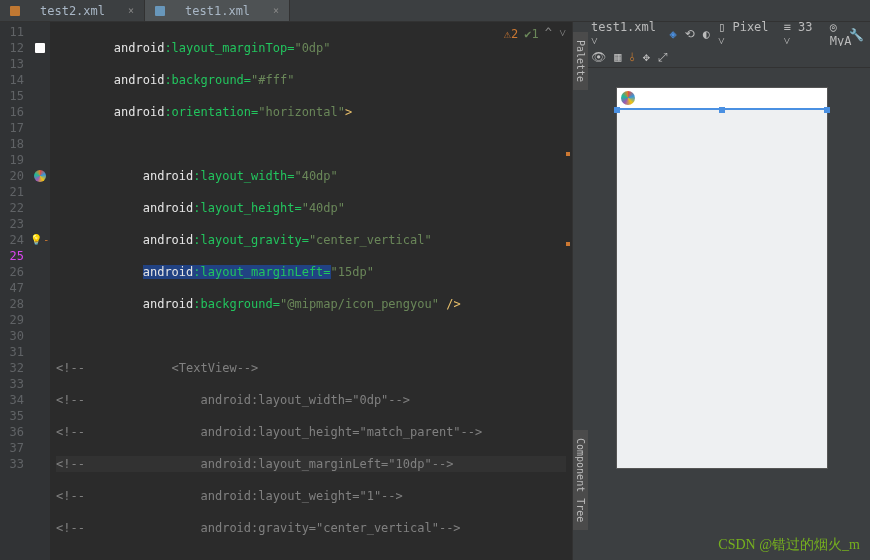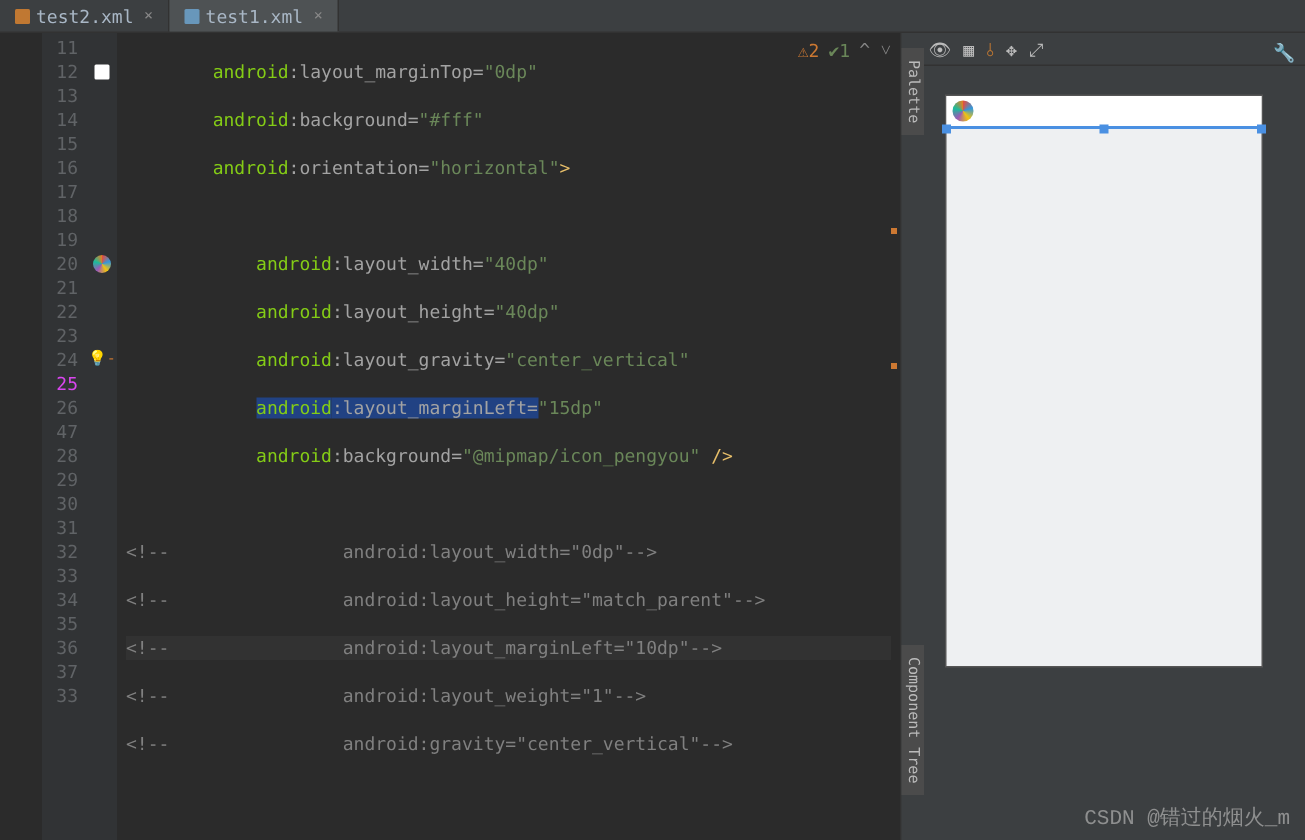--- a/index.html
+++ b/index.html
@@ -1,45 +1,45 @@
 <!DOCTYPE html>
 <html><head>
 <meta charset="utf-8">
 <style>
 * { margin:0; padding:0; box-sizing:border-box; font-family: Consolas, Monaco, monospace; font-size:12px; }
 body { background:#2b2b2b; color:#a9b7c6; width:870px; height:560px; overflow:hidden; position:relative; }
 .tab-bar { background:#3c3f41; height:22px; display:flex; border-bottom:1px solid #323232; }
-.tab { padding:3px 10px; display:flex; align-items:center; gap:4px; border-right:1px solid #323232; cursor:pointer; }
+.tab { padding:3px 10px; display:flex; align-items:center; gap:20px; border-right:1px solid #323232; cursor:pointer; }
 .tab.active { background:#4e5254; }
 .xml-badge { width:10px; height:10px; background:#c07832; border-radius:1px; }
 .xml-badge.blue { background:#6897bb; }
 .close-x { color:#888; font-size:10px; margin-left:3px; }
-.main { display:flex; height:calc(100% - 22px);padding-left:28px; }
+.main { display:flex; height:calc(100% - 22px); }
 .editor-panel { flex:0 0 573px; display:flex; background:#2b2b2b; border-right:1px solid #323232; position:relative; }
 .gutter { background:#313335; width:30px; text-align:right; padding-right:6px; color:#606366; line-height:16px; padding-top:2px; }
 .gutter .cur { color:#d946ef; }
 .gutter-icons { background:#313335; width:20px; padding-top:2px; line-height:16px; position:relative; }
 .gutter-icons .sq { width:10px; height:10px; margin:3px auto; background:#fff; border-radius:1px; }
 .gutter-icons .bulb { color:#cc7832; font-size:10px; text-align:center; }
 .gutter-icons .wheel { width:12px; height:12px; margin:2px auto; background:conic-gradient(#e74c3c,#3498db,#f1c40f,#9b59b6,#1abc9c,#e67e22); border-radius:50%; }
 .code { flex:1; padding:2px 6px; line-height:16px; white-space:pre; overflow:hidden; }
-.ns{color:#84cc16}.attr{color:#a3a3a3}.val{color:#6a8759}.tag{color:#e8bf6a}.cmt{color:#808080}.hl{background:#214283}
+.ns{color:#e5e5e5}.attr{color:#22c55e}.val{color:#6a8759}.tag{color:#e8bf6a}.cmt{color:#808080}.hl{background:#214283}
 .status-right { position:absolute; top:4px; right:6px; display:flex; gap:6px; align-items:center; font-size:11px; }
 .status-right .warn{color:#cc7832}.status-right .ok{color:#6a8759}
 .right-panel { flex:1; background:#3c3f41; position:relative; display:flex; flex-direction:column; }
 .palette-tab { position:absolute; left:0; top:10px; writing-mode:vertical-rl; background:#4b4b4b; padding:8px 2px; font-size:10px; color:#bbb; cursor:pointer; }
 .comp-tree-tab { position:absolute; left:0; bottom:30px; writing-mode:vertical-rl; background:#4b4b4b; padding:8px 2px; font-size:10px; color:#bbb; cursor:pointer; }
 .toolbar { height:24px; background:#3c3f41; display:flex; align-items:center; gap:8px; padding:0 8px 0 18px; color:#bbb; font-size:11px; }
 .toolbar2 { height:22px; background:#3c3f41; display:flex; align-items:center; gap:8px; padding:0 8px 0 18px; color:#bbb; border-bottom:1px solid #323232;}
 .preview-area { flex:1; background:#3c3f41; display:flex; align-items:flex-start; justify-content:center; padding:20px 12px; }
 .device { width:210px; height:380px; background:#eef0f2; box-shadow:0 0 0 1px #555; position:relative; }
 .bar { height:22px; background:#fff; display:flex; align-items:center; padding:0 4px; border-bottom:2px solid #4a90e2; }
 .bar .wheel-sm{width:14px;height:14px;background:conic-gradient(#e74c3c,#3498db,#f1c40f,#9b59b6,#1abc9c,#e67e22);border-radius:50%}
 .sel-handle{position:absolute;width:6px;height:6px;background:#4a90e2;top:19px}
-.watermark { position:absolute; bottom:6px; right:10px; color:#a3a3a3; font-size:14px; font-family:Liberation Mono, monospace; opacity:.8; }
+.watermark { position:absolute; bottom:6px; right:10px; color:#84cc16; font-size:14px; font-family:Liberation Serif, serif; opacity:.8; }
 .wrench { position:absolute; top:6px; right:6px; color:#888; font-size:12px; cursor:pointer; }
 .scroll-marker{position:absolute;right:2px;width:4px;background:#cc7832;height:4px}
 </style>
 </head>
 <body>
 
 <div class="tab-bar">
   <div class="tab">
       <span class="xml-badge"></span>
       <span>test2.xml</span>
@@ -96,20 +96,21 @@
 <div>        <span class="ns">android</span><span class="attr">:layout_marginTop=</span><span class="val">"0dp"</span></div>
 <div>        <span class="ns">android</span><span class="attr">:background=</span><span class="val">"#fff"</span></div>
 <div>        <span class="ns">android</span><span class="attr">:orientation=</span><span class="val">"horizontal"</span><span class="tag">&gt;</span></div>
 <div> </div>
 <div>            <span class="ns">android</span><span class="attr">:layout_width=</span><span class="val">"40dp"</span></div>
 <div>            <span class="ns">android</span><span class="attr">:layout_height=</span><span class="val">"40dp"</span></div>
 <div>            <span class="ns">android</span><span class="attr">:layout_gravity=</span><span class="val">"center_vertical"</span></div>
 <div>            <span class="ns hl">android</span><span class="attr hl">:layout_marginLeft=</span><span class="val">"15dp"</span></div>
 <div>            <span class="ns">android</span><span class="attr">:background=</span><span class="val">"@mipmap/icon_pengyou"</span><span class="tag"> /&gt;</span></div>
 <div> </div>
+<div><span class="cmt">&lt;!--</span>            <span class="cmt">&lt;TextView--&gt;</span></div>
 <div><span class="cmt">&lt;!--</span>                <span class="cmt">android:layout_width="0dp"--&gt;</span></div>
 <div><span class="cmt">&lt;!--</span>                <span class="cmt">android:layout_height="match_parent"--&gt;</span></div>
 <div style="background:#323232"><span class="cmt">&lt;!--</span>                <span class="cmt">android:layout_marginLeft="10dp"--&gt;</span></div>
 <div><span class="cmt">&lt;!--</span>                <span class="cmt">android:layout_weight="1"--&gt;</span></div>
 <div><span class="cmt">&lt;!--</span>                <span class="cmt">android:gravity="center_vertical"--&gt;</span></div>
 
 
 
 
 
@@ -125,20 +126,29 @@
       <span class="ok">✔<span>1</span></span>
       <span style="color:#888">^ ˅</span>
     </div>
     <div class="scroll-marker" style="top:130px"></div>
     <div class="scroll-marker" style="top:220px"></div>
   </div>
 
   <div class="right-panel">
     <div class="palette-tab">Palette</div>
     <div class="comp-tree-tab">Component Tree</div>
+    <div class="toolbar">
+      <span><span>test1.xml</span> ˅</span>
+      <span style="color:#4a90e2">◈</span>
+      <span>⟲</span>
+      <span>◐</span>
+      <span>▯ <span>Pixel</span> ˅</span>
+      <span>≡ <span>33</span> ˅</span>
+      <span>◎ <span>MyA</span></span>
+    </div>
     <div class="toolbar2">
       <span>👁</span>
       <span>▦</span>
       <span style="color:#c07832">⫰</span>
       <span>✥</span>
       <span>⤢</span>
     </div>
     <div class="preview-area">
       <div class="wrench">🔧</div>
       <div class="device">

